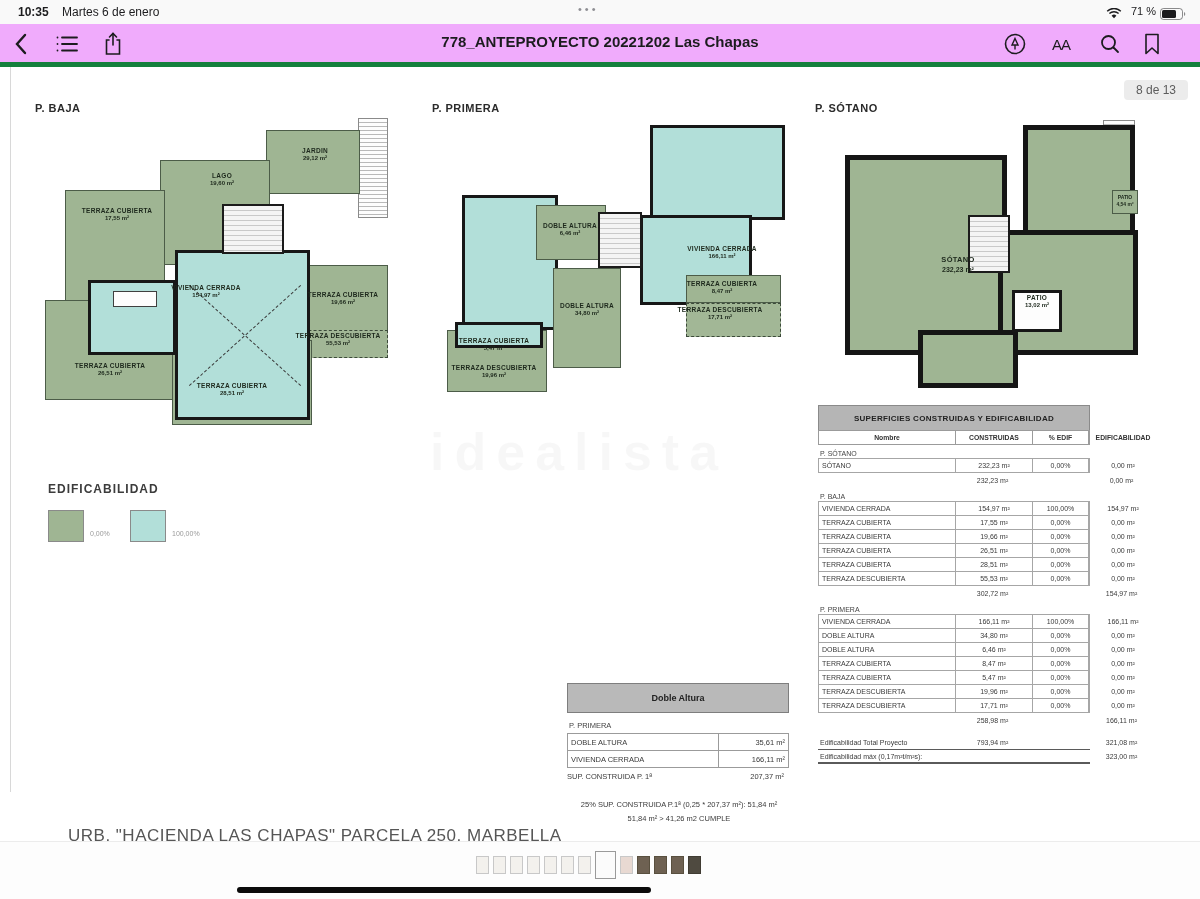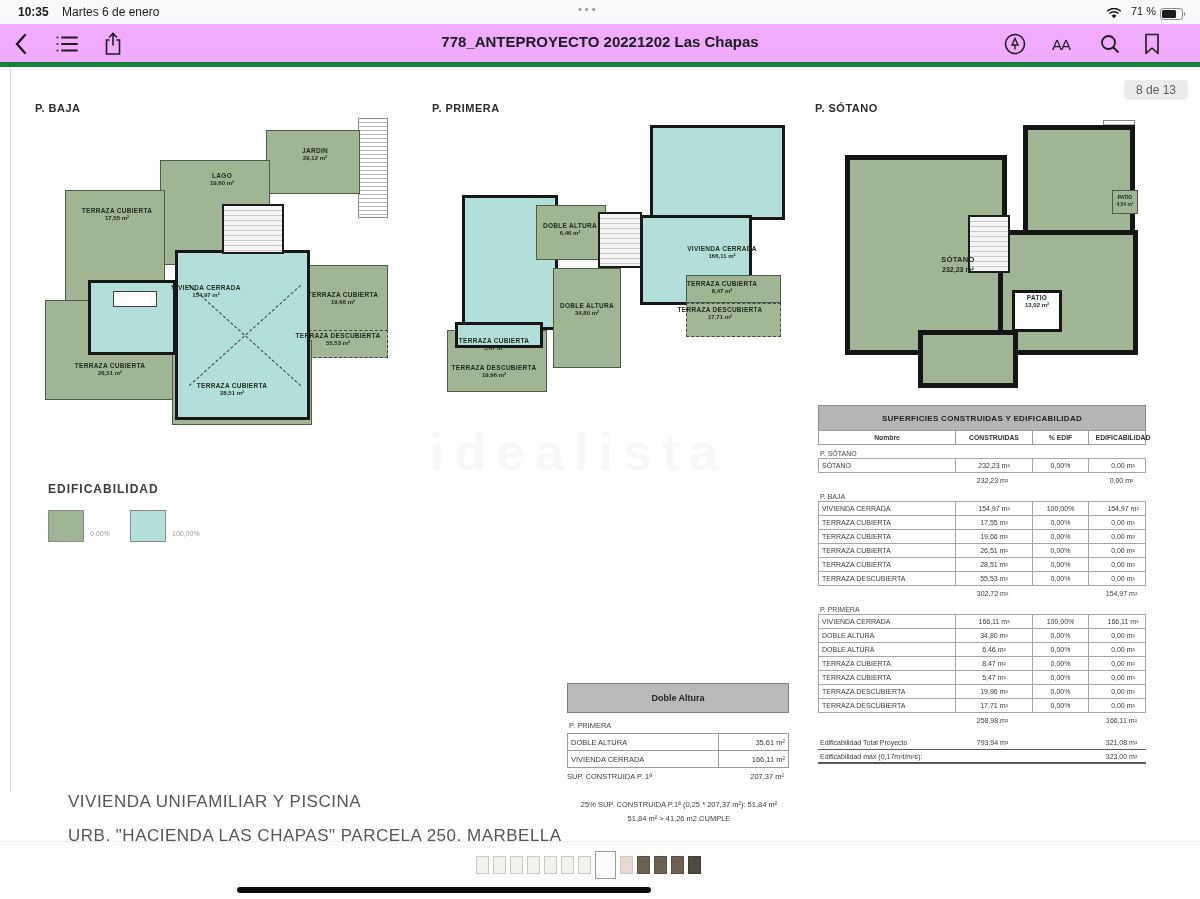--- a/index.html
+++ b/index.html
@@ -47,21 +47,21 @@
   .room-label .ra{display:block;font-size:6px;font-weight:bold;}
   .rl-big .rn{font-size:7.5px;}
   .rl-big .ra{font-size:7px;}
   .rl-tiny .rn,.rl-tiny .ra{font-size:5px;letter-spacing:0;}
   
   #legend-title{position:absolute;left:48px;top:420px;font-size:12px;font-weight:bold;
                 color:#3c3c3c;letter-spacing:1px;}
   .lg-swatch{position:absolute;width:34px;height:30px;border:1px solid #8a8a8a;}
   .lg-label{position:absolute;font-size:7px;color:#9a9a9a;}
   
-  #main-table{position:absolute;left:818px;top:343px;width:328px;}
+  #main-table{position:absolute;left:818px;top:343px;width:272px;}
   .mt-title{background:#b5b5b5;border:1px solid #8a8a8a;height:24px;display:flex;align-items:center;
             justify-content:center;font-size:8px;font-weight:bold;color:#222;letter-spacing:.3px;}
   .mt-grid{display:grid;grid-template-columns:136px 77px 56px 69px;box-sizing:border-box;}
   .mt-header{border:1px solid #9b9b9b;margin-top:-1px;height:15px;}
   .mt-header div{font-size:6.8px;font-weight:bold;display:flex;align-items:center;
                  justify-content:center;border-left:1px solid #9b9b9b;color:#333;}
   .mt-header div:first-child{border-left:none;}
   .mt-sec{font-size:7px;color:#444;padding:5px 0 2px 2px;font-weight:500;}
   .mt-row{border:1px solid #a6a6a6;margin-top:-1px;height:15px;background:#fff;}
   .mt-row div{font-size:7px;color:#3a3a3a;display:flex;align-items:center;justify-content:center;
@@ -456,21 +456,20 @@
         <div>166,11 m²</div>
     </div>
     <div class="da-sum">
       <div>SUP. CONSTRUIDA P. 1ª</div>
         <div>207,37 m²</div>
     </div>
   </div>
   <div class="da-note" style="top:738px">25% SUP. CONSTRUIDA P.1ª (0,25 * 207,37 m²):   51,84 m²</div>
   <div class="da-note" style="top:752px">51,84 m²  &gt;  41,26 m2   CUMPLE</div>
 
-  <div class="footer-line" style="top:730px">VIVIENDA UNIFAMILIAR Y PISCINA</div>
   <div class="footer-line" style="top:764px">URB. "HACIENDA LAS CHAPAS" PARCELA 250, MARBELLA</div>
 </div>
 
 <div id="bottom-bar">
   <div id="thumbs">
       <div class="thumb"></div>
       <div class="thumb"></div>
       <div class="thumb"></div>
       <div class="thumb"></div>
       <div class="thumb"></div>

